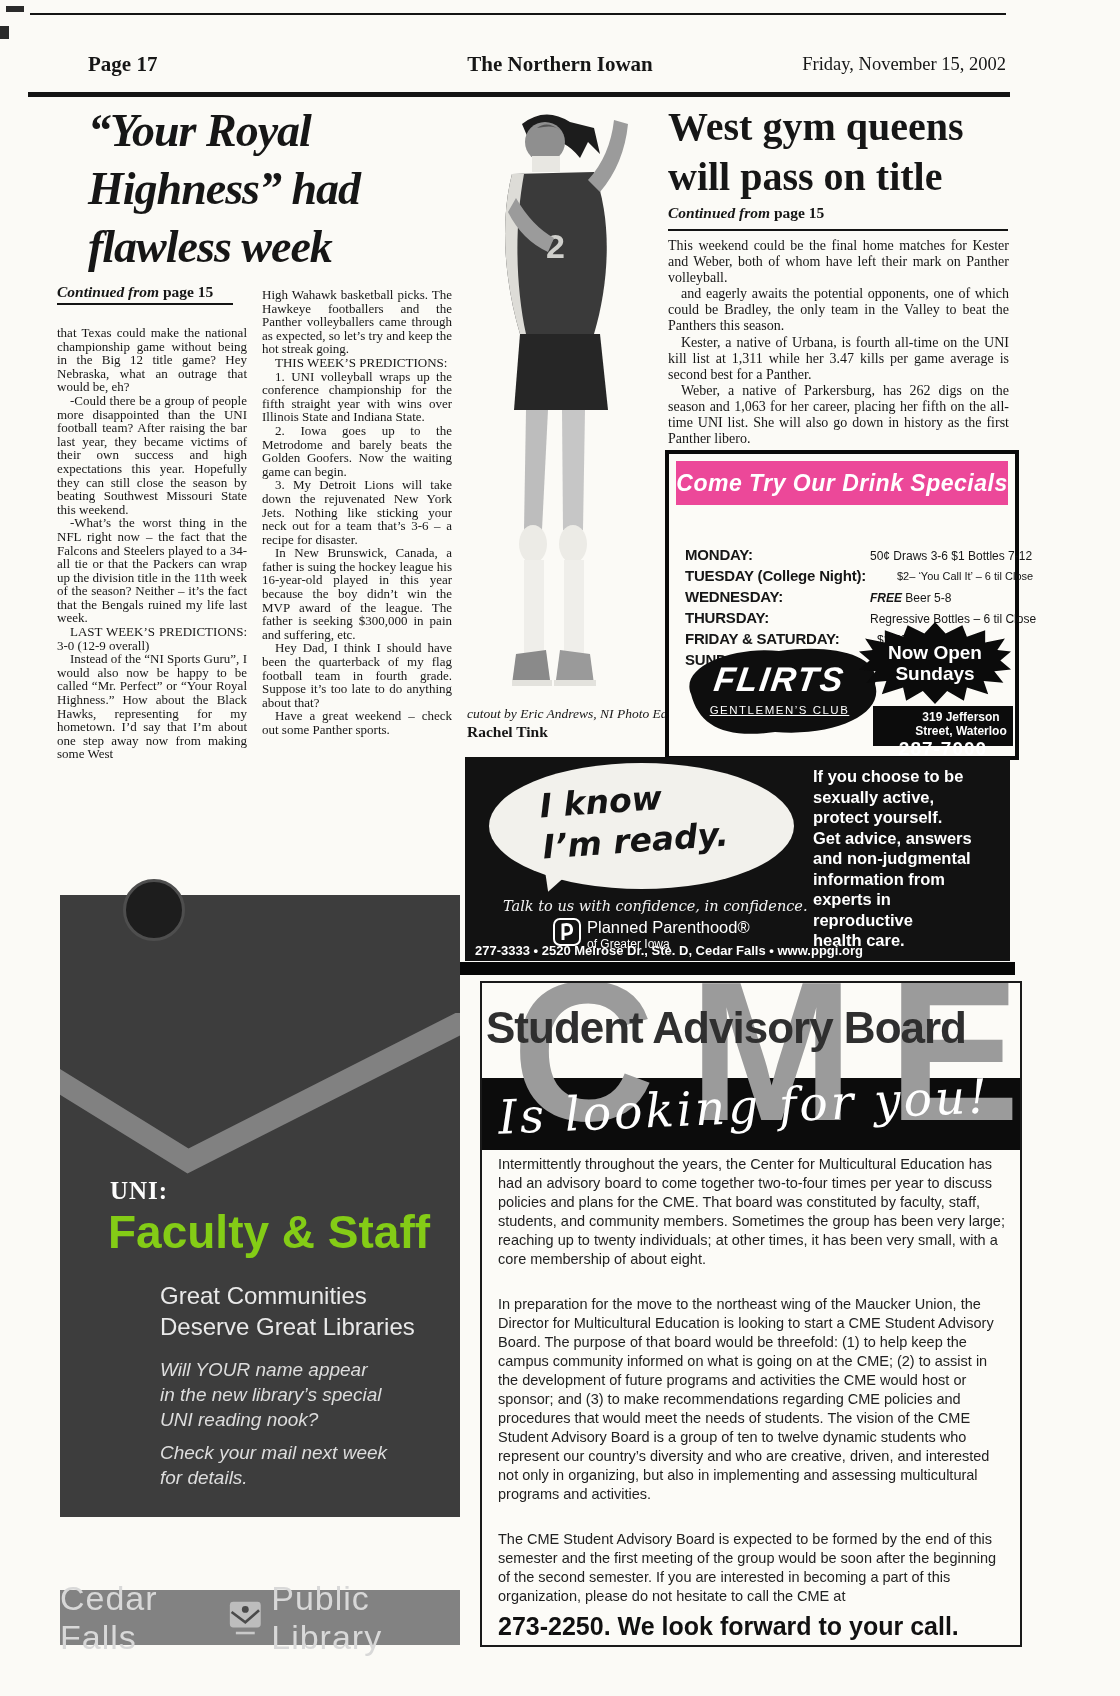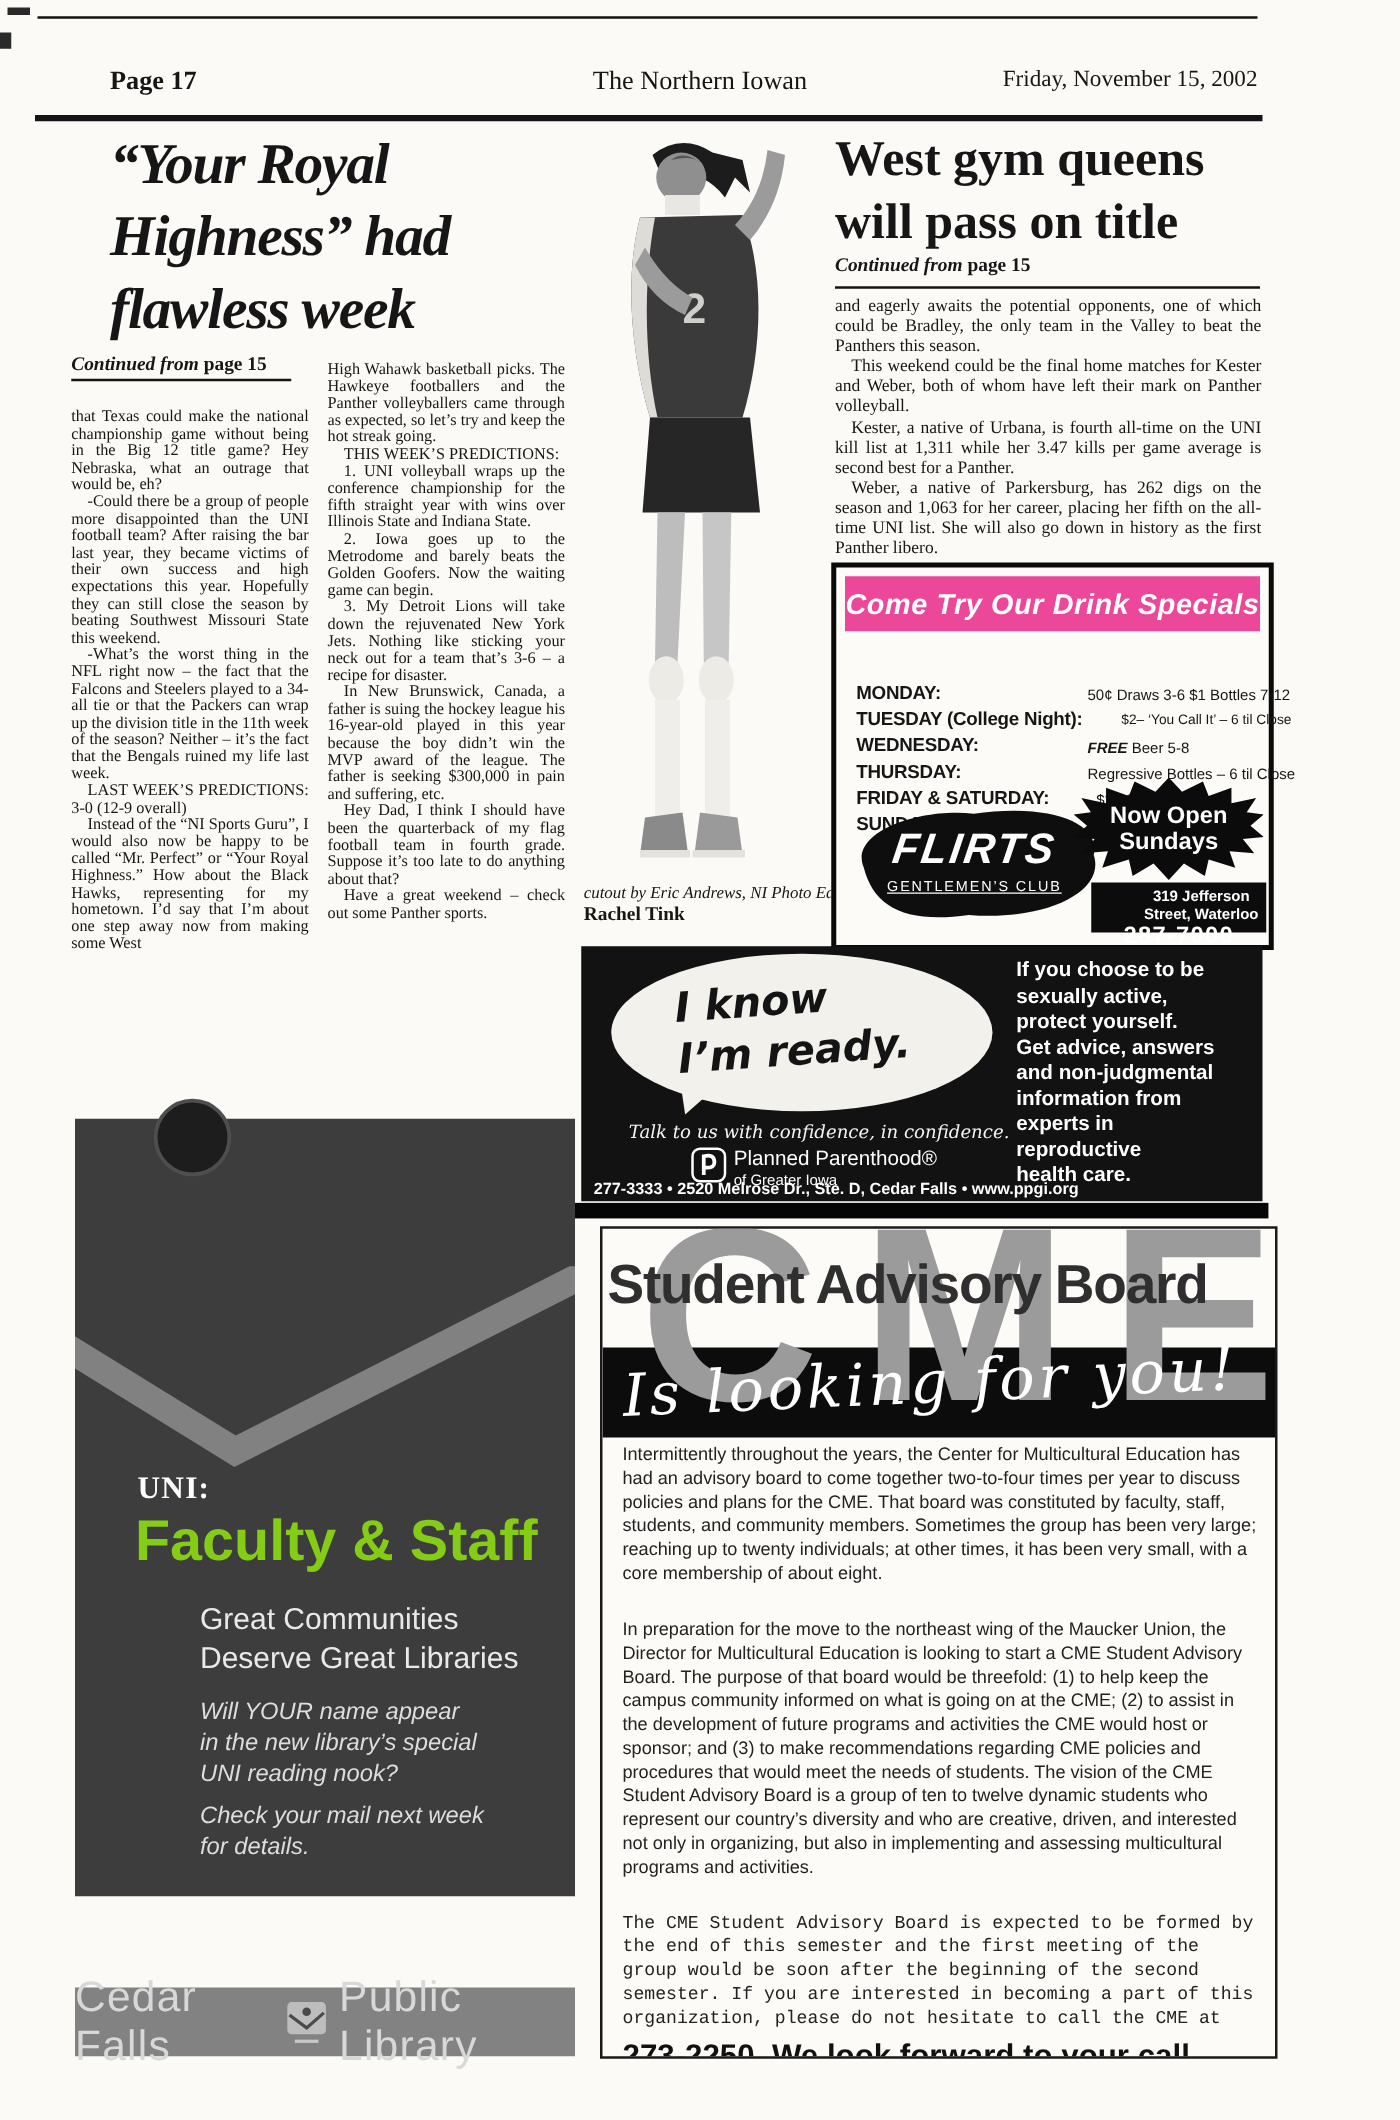--- a/index.html
+++ b/index.html
@@ -3,21 +3,21 @@
 <meta charset="utf-8">
 <style>
   html,body{margin:0;padding:0;background:#e6e5e1;}
   #page{position:relative;width:1120px;height:1696px;margin:0 auto;background:#fbfaf6;
         font-family:"Liberation Serif",serif;color:#161616;overflow:hidden;}
   .abs{position:absolute;}
   .ml{white-space:pre-line;}
   .rule{background:#141414;}
   
   .mast-page{left:88px;top:52px;font-weight:bold;font-size:21px;}
-  .mast-title{left:0;right:0;top:52px;text-align:center;font-weight:normal;font-size:21px;}
+  .mast-title{left:0;right:0;top:52px;text-align:center;font-weight:bold;font-size:21px;}
   .mast-date{right:114px;top:54px;font-size:18.5px;}
   
   .hl-left{left:88px;top:102px;width:352px;font-style:italic;font-weight:bold;
            font-size:46px;line-height:58px;letter-spacing:-1px;}
   .continued{font-size:15.5px;font-weight:bold;}
   .continued .c-it{font-style:italic;}
   .bodycol p{margin:0;text-indent:13px;text-align:justify;}
   .bodycol p:first-child{text-indent:0;}
   .col1{left:57px;top:326px;width:190px;font-size:13px;line-height:13.6px;}
   .col2{left:262px;top:288px;width:190px;font-size:13px;line-height:13.6px;}
@@ -94,21 +94,21 @@
   .cme-band{position:absolute;left:0;right:0;top:95px;height:72px;background:#0c0c0c;z-index:1;}
   .cme-watermark{position:absolute;left:30px;top:-30px;z-index:2;color:#9b9b9b;
      font:bold 198px/1 "Liberation Sans",sans-serif;letter-spacing:34px;}
   .cme-title{position:absolute;left:4px;top:20px;z-index:3;color:#2f2f2f;white-space:nowrap;
      font:bold 44px "Liberation Sans",sans-serif;letter-spacing:-1px;}
   .cme-script{position:absolute;left:16px;top:96px;z-index:4;color:#fff;font-style:italic;
      font-size:47px;font-family:"DejaVu Serif",serif;transform:rotate(-2.5deg);letter-spacing:3px;}
   .cme-body{position:absolute;left:16px;right:14px;top:172px;color:#222;
      font:14.5px/19px "Liberation Sans",sans-serif;}
   .cme-body p{margin:0 0 26px 0;}
-  .cme-body p.last{margin-bottom:4px;font-family:Liberation Mono, monospace;}
+  .cme-body p.last{margin-bottom:4px;}
   .cme-phone{font:bold 25px/32px "Liberation Sans",sans-serif;color:#111;}
   .speck{background:#2a2a2a;}
 </style>
 </head>
 <body>
 
 <div id="page">
 
   <div class="abs speck" style="left:6px;top:6px;width:18px;height:6px;"></div>
   <div class="abs speck" style="left:0;top:26px;width:9px;height:13px;"></div>
@@ -176,22 +176,22 @@
 
   <section>
     <div class="abs hl-right ml">West gym queens
 will pass on title</div>
     <div class="abs continued" style="left:668px;top:204px;">
       <span class="c-it">Continued from</span>
       <span>page 15</span>
     </div>
     <div class="abs rule" style="left:668px;top:229px;width:340px;height:2px;"></div>
     <div class="abs bodycol right-body">
+      <p>This weekend could be the final home matches for Kester and Weber, both of whom have left their mark on Panther volleyball.</p>
       <p>and eagerly awaits the potential opponents, one of which could be Bradley, the only team in the Valley to beat the Panthers this season.</p>
-      <p>This weekend could be the final home matches for Kester and Weber, both of whom have left their mark on Panther volleyball.</p>
       <p>Kester, a native of Urbana, is fourth all-time on the UNI kill list at 1,311 while her 3.47 kills per game average is second best for a Panther.</p>
       <p>Weber, a native of Parkersburg, has 262 digs on the season and 1,063 for her career, placing her fifth on the all-time UNI list. She will also go down in history as the first Panther libero.</p>
     </div>
   </section>
 
   <div class="abs drink-ad">
     <div class="drink-header">Come Try Our Drink Specials</div>
     <div class="drink-rows">
       <div class="drink-row" style="top:0;">
         <span class="day">MONDAY:</span>

